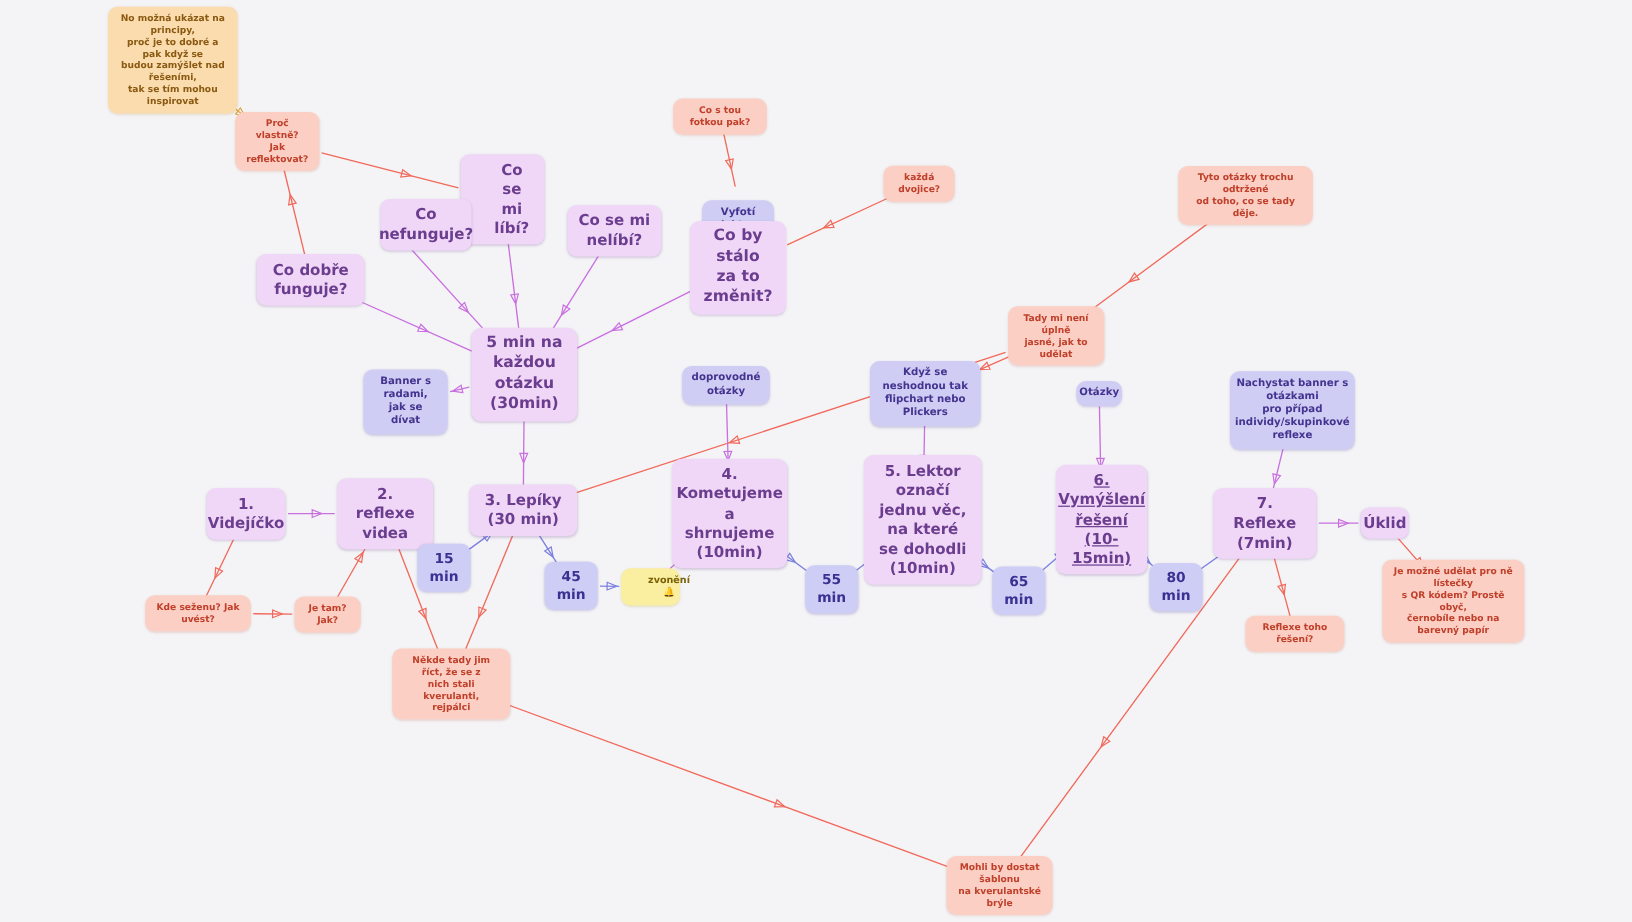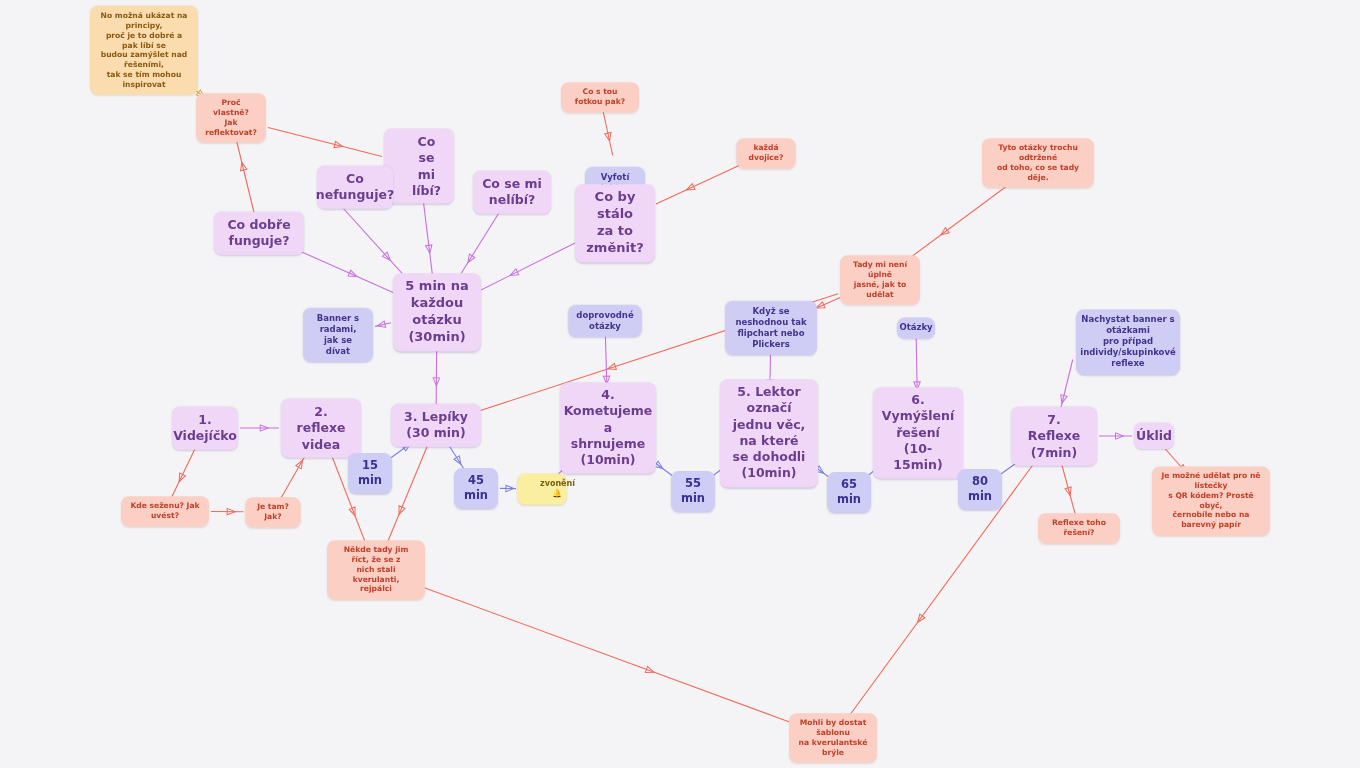--- a/index.html
+++ b/index.html
@@ -145,21 +145,21 @@
       <line x1="414.0833333333333" y1="584" x2="794.9166666666666" y2="724" stroke="#f2685a" stroke-width="1.1"></line>
       <polygon points="-4,-3.2 4,0 -4,3.2" fill="none" stroke="#f2685a" stroke-width="1" transform="translate(650.1999999999999,670.8) rotate(20.184178795282467)"></polygon>
       <line x1="1045.2185430463576" y1="448" x2="843.2450331125827" y2="724" stroke="#f2685a" stroke-width="1.1"></line>
       <polygon points="-4,-3.2 4,0 -4,3.2" fill="none" stroke="#f2685a" stroke-width="1" transform="translate(919.9949668874171,619.12) rotate(126.196220969538)"></polygon>
       <line x1="1057.2608695652175" y1="448" x2="1076.4184782608695" y2="518.5" stroke="#f2685a" stroke-width="1.1"></line>
       <polygon points="-4,-3.2 4,0 -4,3.2" fill="none" stroke="#f2685a" stroke-width="1" transform="translate(1069.1385869565217,491.71) rotate(74.79759129082397)"></polygon>
       <line x1="1164.5230769230768" y1="448" x2="1195.2153846153847" y2="483" stroke="#f2685a" stroke-width="1.1"></line>
       <polygon points="-4,-3.2 4,0 -4,3.2" fill="none" stroke="#f2685a" stroke-width="1" transform="translate(1183.5523076923077,469.7) rotate(48.75172907052584)"></polygon>
     </svg>
 <div class="node peach" style="left: 144px; top: 50px; width: 108px; min-height: 58px;">No možná ukázat na principy,
-proč je to dobré a pak líbí se
+proč je to dobré a pak když se
 budou zamýšlet nad řešeními,
 tak se tím mohou inspirovat</div>
     <div class="node salmon" style="left: 231px; top: 118px; width: 70px; min-height: 25px;">Proč vlastně?
 Jak reflektovat?</div>
     <div class="node salmon" style="left: 600px; top: 97px; width: 78px; min-height: 16px;">Co s tou fotkou pak?</div>
     <div class="node salmon" style="left: 766px; top: 153px; width: 59px; min-height: 15px;">každá dvojice?</div>
     <div class="node salmon" style="left: 1038px; top: 163px; width: 112px; min-height: 26px;">Tyto otázky trochu odtržené
 od toho, co se tady děje.</div>
     <div class="node lilac" style="left: 615px; top: 183px; width: 60px; min-height: 17px;">Vyfotí lektor</div>
     <div class="node purple" style="left: 419px; top: 166px; width: 70px; min-height: 20px; padding-left: 24px;">Co se mi líbí?</div>
@@ -171,32 +171,32 @@
     <div class="node salmon" style="left: 880px; top: 280px; width: 80px; min-height: 24px;">Tady mi není úplně
 jasné, jak to udělat</div>
     <div class="node purple-big" style="left: 437px; top: 312px; width: 88px; min-height: 34px;">5 min na každou
 otázku (30min)</div>
     <div class="node lilac" style="left: 338px; top: 335px; width: 70px; min-height: 24px;">Banner s radami,
 jak se dívat</div>
     <div class="node lilac" style="left: 605px; top: 321px; width: 73px; min-height: 17px;">doprovodné otázky</div>
     <div class="node lilac" style="left: 771px; top: 328px; width: 92px; min-height: 24px;">Když se neshodnou tak
 flipchart nebo Plickers</div>
     <div class="node lilac" style="left: 916px; top: 328px; width: 38px; min-height: 17px;">Otázky</div>
-    <div class="node lilac" style="left: 1128px; top: 342px; width: 104px; min-height: 31px;">Nachystat banner s otázkami
+    <div class="node lilac" style="left: 1077px; top: 342px; width: 104px; min-height: 31px;">Nachystat banner s otázkami
 pro případ
 individy/skupinkové reflexe</div>
     <div class="node purple" style="left: 205px; top: 428px; width: 66px; min-height: 20px;">1. Videjíčko</div>
     <div class="node purple" style="left: 321px; top: 428px; width: 80px; min-height: 20px;">2. reflexe videa</div>
     <div class="node purple" style="left: 436px; top: 425px; width: 90px; min-height: 20px;">3. Lepíky (30 min)</div>
     <div class="node purple" style="left: 608px; top: 428px; width: 96px; min-height: 32px;">4. Kometujeme a
 shrnujeme (10min)</div>
     <div class="node purple" style="left: 769px; top: 433px; width: 98px; min-height: 44px;">5. Lektor označí
 jednu věc, na které
 se dohodli (10min)</div>
-    <div class="node purple" style="left: 918px; top: 433px; width: 90px; min-height: 32px;">6. Vymýšlení
+    <div class="node purple" style="left: 918px; top: 433px; width: 76px; min-height: 32px; text-decoration: underline;">6. Vymýšlení
 řešení (10-15min)</div>
     <div class="node purple" style="left: 1054px; top: 436px; width: 86px; min-height: 20px;">7. Reflexe (7min)</div>
     <div class="node purple" style="left: 1154px; top: 436px; width: 40px; min-height: 20px;">Úklid</div>
     <div class="node lilac-time" style="left: 370px; top: 473px; width: 44px; min-height: 21px;">15 min</div>
     <div class="node lilac-time" style="left: 476px; top: 488px; width: 44px; min-height: 21px;">45 min</div>
     <div class="node yellow" style="left: 542px; top: 489px; width: 48px; min-height: 17px;">zvonění 🔔</div>
     <div class="node lilac-time" style="left: 693px; top: 491px; width: 44px; min-height: 21px;">55 min</div>
     <div class="node lilac-time" style="left: 849px; top: 492px; width: 44px; min-height: 21px;">65 min</div>
     <div class="node lilac-time" style="left: 980px; top: 489px; width: 44px; min-height: 21px;">80 min</div>
     <div class="node salmon" style="left: 165px; top: 511px; width: 88px; min-height: 15px;">Kde seženu? Jak uvést?</div>

